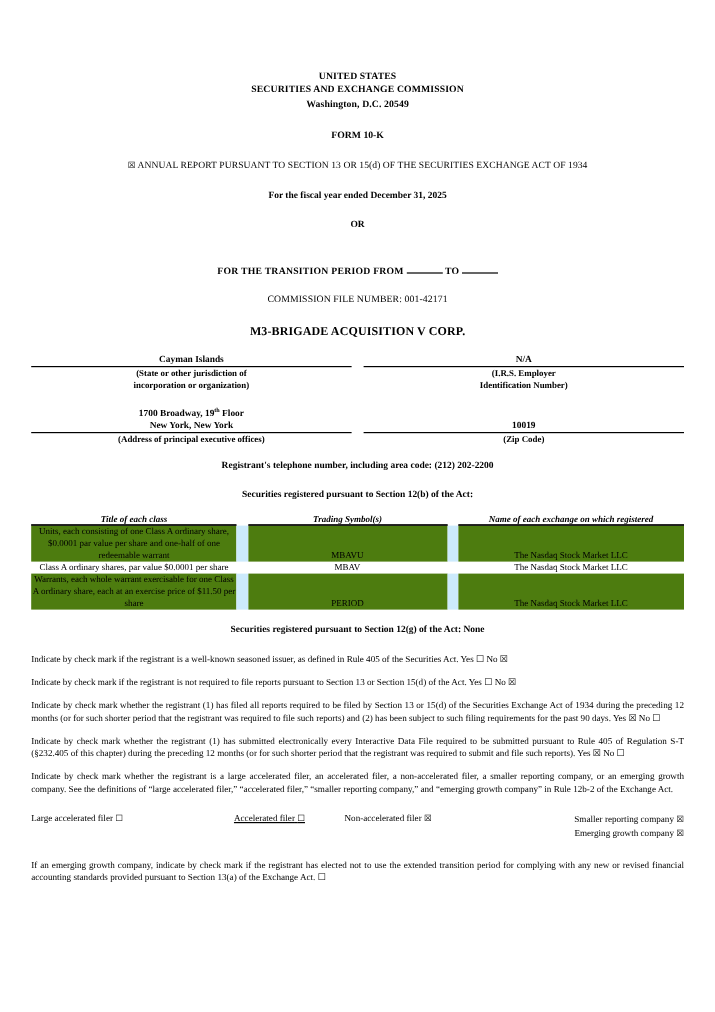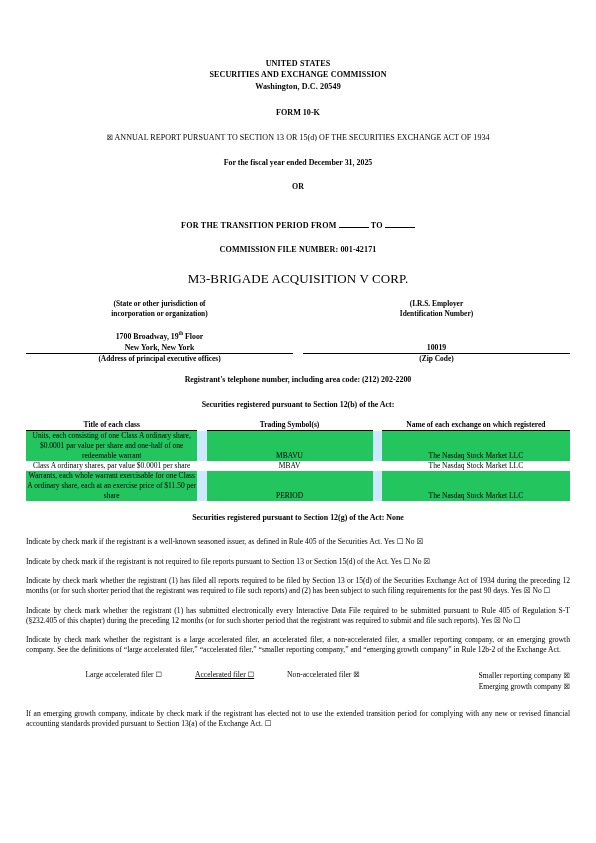--- a/index.html
+++ b/index.html
@@ -29,22 +29,22 @@
   .sp-12 { height: 12px; }
   .sp-14 { height: 14px; }
   .sp-16 { height: 16px; }
 
   .title-line { font-weight: bold; font-size: 8.1px; line-height: 1.42; letter-spacing: 0.1px; }
   .form-line  { font-weight: bold; font-size: 8.1px; }
   .act-line   { font-size: 8.0px; letter-spacing: 0.05px; }
   .fy-line    { font-weight: bold; font-size: 7.9px; }
   .or-line    { font-weight: bold; font-size: 7.9px; }
   .tp-line    { font-weight: bold; font-size: 8.1px; letter-spacing: 0.2px; }
-  .cfn-line   { font-weight: bold; font-size: 8.1px; letter-spacing: 0.1px; }
-  .reg-name   { font-weight: normal; font-size: 13px; letter-spacing: 0.1px; }
+  .cfn-line   { font-weight: normal; font-size: 8.1px; letter-spacing: 0.1px; }
+  .reg-name   { font-weight: bold; font-size: 10px; letter-spacing: 0.1px; }
   .reg-sub    { font-weight: bold; font-size: 7.5px; }
   .phone-line { font-weight: bold; font-size: 7.9px; }
   .sec-head   { font-weight: bold; font-size: 7.9px; }
 
   .blank { display: inline-block; border-bottom: 1px solid #000; width: 30px; vertical-align: baseline; }
 
   
   .addr {
     width: 100%;
     border-collapse: collapse;
@@ -67,49 +67,50 @@
   table.sec-tbl td, table.sec-tbl th { padding: 0; vertical-align: bottom; }
   .colgap { width: 9px; }
   .th-cell {
     text-align: center;
     font-weight: bold;
     font-size: 7.5px;
     line-height: 1.3;
     border-bottom: 1.5px solid #000;
     padding-bottom: 1px;
     vertical-align: bottom;
+    font-style: italic;
   }
   .td-cell {
     text-align: center;
     font-size: 7.5px;
     line-height: 1.33;
     vertical-align: top;
     padding: 1px 2px 2px 2px;
   }
   .td-sym, .td-exch { vertical-align: top; }
-  tr.shade td { background: #22c55e; }
+  tr.shade td { background: #4d7c0f; }
   tr.shade td.colgap { background: #cceafc; }
 
   
   p.para {
     margin: 0;
     text-align: justify;
     font-size: 7.6px;
     line-height: 1.36;
   }
   .pgap { height: 9px; }
 
   .filer-row {
     width: 100%;
     border-collapse: collapse;
     table-layout: fixed;
     font-size: 7.6px;
   }
   .filer-row td { padding: 0; vertical-align: top; }
-  .fr-1 { text-align: right; }
+  .fr-1 { text-align: left; }
   .fr-2 { text-align: center; text-decoration: underline; }
   .fr-3 { text-align: left; }
   .fr-4 { text-align: right; line-height: 1.45; }
   .box { font-family: "DejaVu Sans", sans-serif; font-size: 7.2px; }
 </style>
 </head>
 <body>
 
 <div class="page">
 
@@ -144,20 +145,25 @@
 
   <div class="sp-14"></div>
   <div class="ctr cfn-line">COMMISSION FILE NUMBER: 001-42171</div>
 
   <div class="sp-14"></div>
   <div class="ctr reg-name">M3-BRIGADE ACQUISITION V CORP.</div>
 
   <div class="sp-12"></div>
   <table class="addr">
     <tbody>
+        <tr>
+      <td class="cellval ruled">Cayman Islands</td>
+      <td class="gap"></td>
+      <td class="cellval ruled">N/A</td>
+    </tr>
     <tr>
       <td class="caption">
         <span>(State or other jurisdiction of</span><br>
         <span>incorporation or organization)</span>
       </td>
       <td class="gap"></td>
       <td class="caption">
         <span>(I.R.S. Employer</span><br>
         <span>Identification Number)</span>
       </td>

